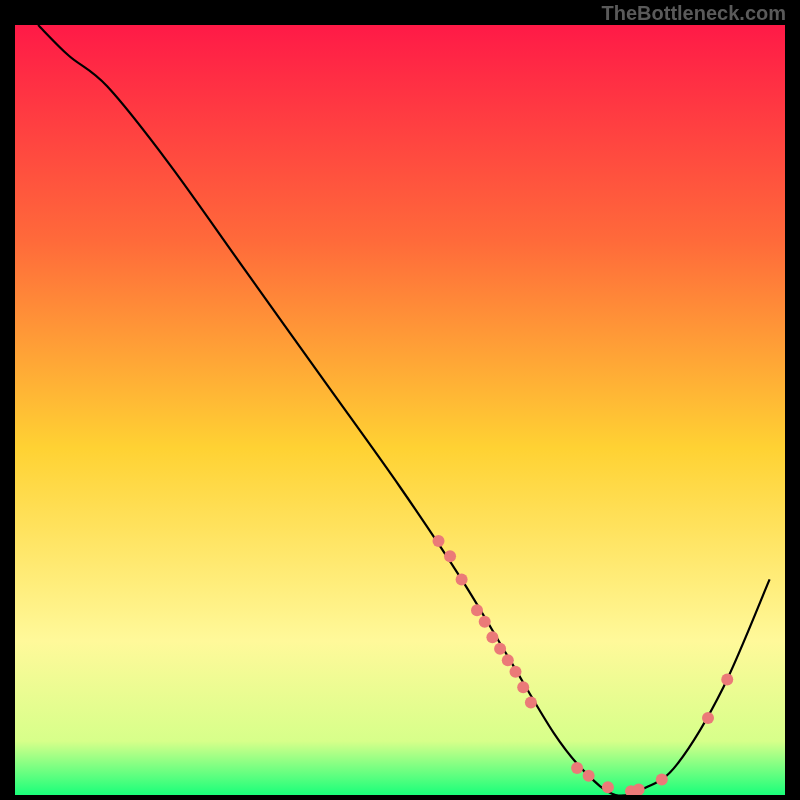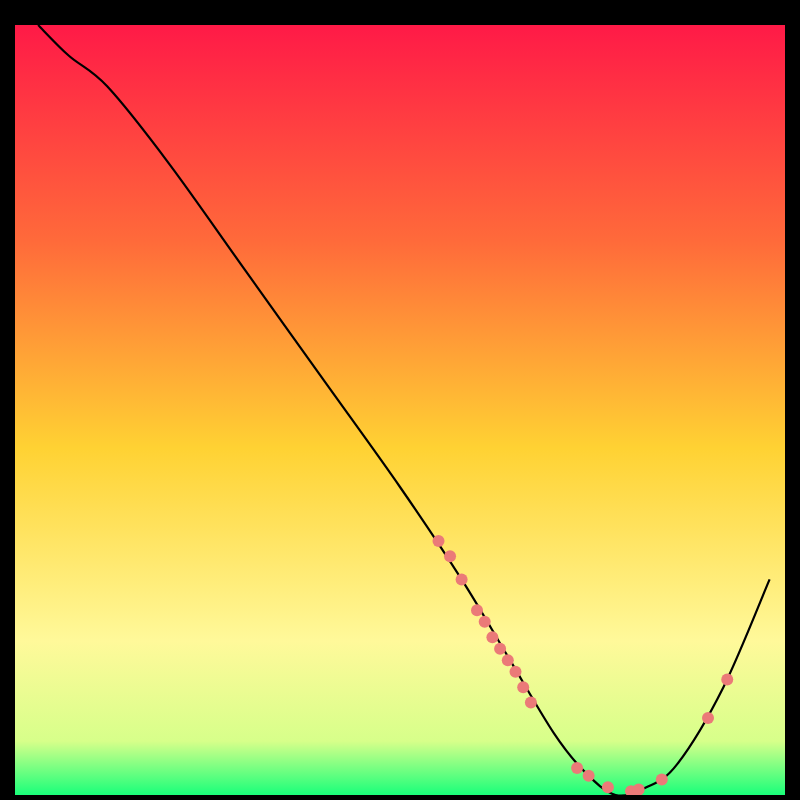--- a/index.html
+++ b/index.html
@@ -30,20 +30,21 @@
     top: 25px;
     width: 770px;
     height: 770px;
   }
   svg { display: block; }
 </style>
 </head>
 <body>
 
 <div class="container">
+  <div class="watermark">TheBottleneck.com</div>
 
   <div class="plot-wrap">
     <svg id="chart-svg" width="770" height="770" viewBox="0 0 770 770">
       <defs>
         <linearGradient id="bg-grad" x1="0" y1="0" x2="0" y2="1">
           <stop id="g0" offset="0%" stop-color="#ff1a47"></stop>
           <stop id="g1" offset="28%" stop-color="#ff6a3a"></stop>
           <stop id="g2" offset="55%" stop-color="#ffd233"></stop>
           <stop id="g3" offset="80%" stop-color="#fff99a"></stop>
           <stop id="g4" offset="93%" stop-color="#d7ff8a"></stop>

